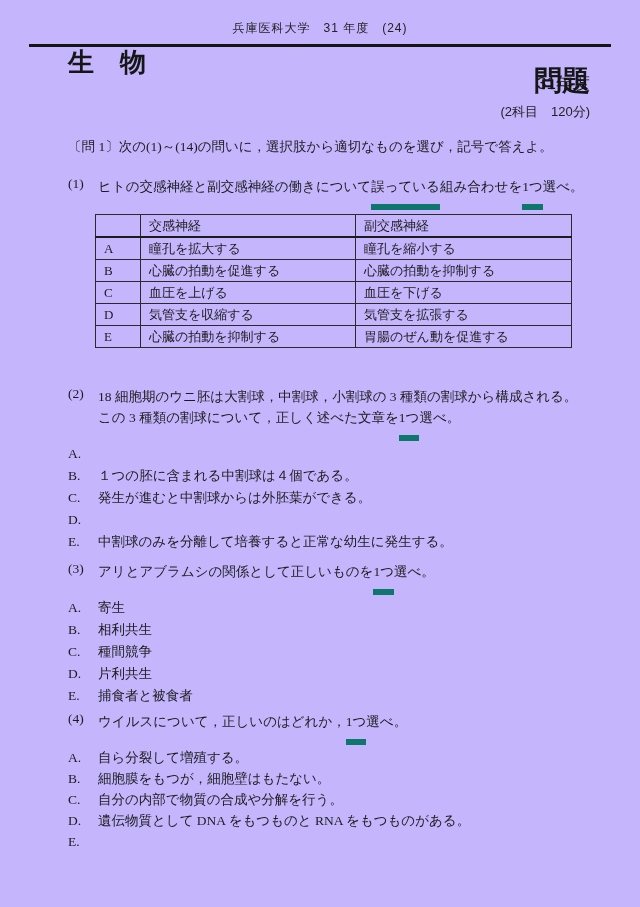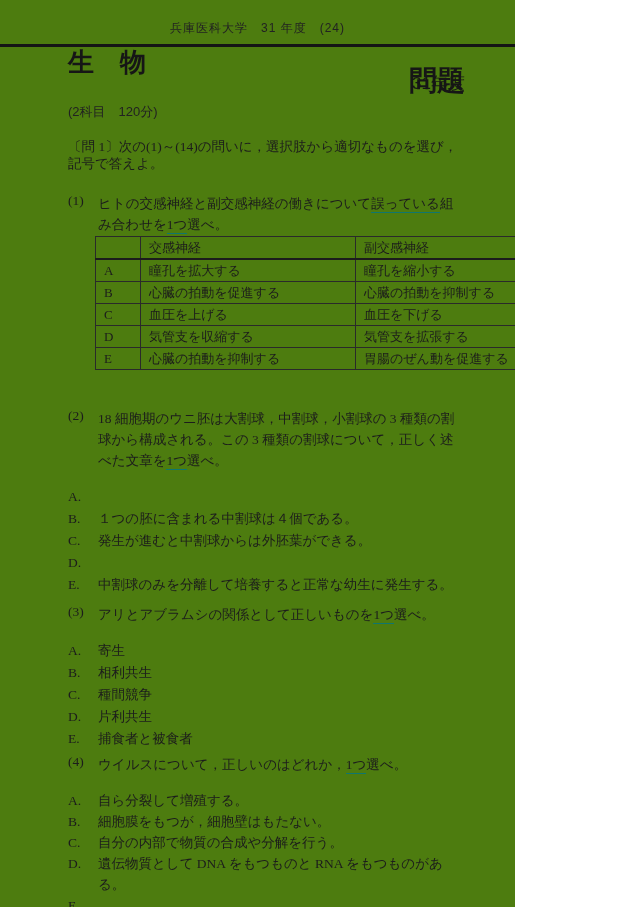--- a/index.html
+++ b/index.html
@@ -1,17 +1,17 @@
 <!DOCTYPE html>
 <html lang="ja"><head>
 <meta charset="utf-8">
 <style>
   html,body{margin:0;padding:0;background:#ffffff;}
   .page{
-    width:515px;height:907px;background:#4d7c0f;position:relative;
+    width:640px;height:907px;background:#c4b5fd;position:relative;
     font-family:"Liberation Serif","DejaVu Serif",serif;
     color:#1c1c1c;overflow:hidden;box-sizing:border-box;
   }
   .running-head{
     text-align:center;padding-top:20px;font-size:12px;letter-spacing:1px;
     font-family:"Liberation Sans","DejaVu Sans",sans-serif;color:#222;
   }
   .header-rule{width:582px;height:3px;background:#151515;margin:7px auto 0;}
   .content{padding:0 50px 0 68px;}
   .subject-title{
@@ -21,34 +21,34 @@
   .title-row{position:relative;text-align:right;margin-top:-12px;height:34px;}
   .exam-title{
     font-family:"Liberation Sans","DejaVu Sans",sans-serif;
     font-size:28px;font-weight:600;line-height:32px;color:#161616;display:inline-block;
   }
   .year-label{
     position:absolute;right:0;bottom:4px;font-size:17px;font-weight:400;
     font-family:"Liberation Sans","DejaVu Sans",sans-serif;color:#161616;
   }
   .duration-note{
-    text-align:left;font-size:13px;margin-top:4px;
+    text-align:right;font-size:13px;margin-top:4px;
     font-family:"Liberation Sans","DejaVu Sans",sans-serif;color:#222;
   }
   .section-instruction{font-size:13.5px;line-height:17px;margin-top:17px;}
   .q-line{display:flex;margin:0;}
   .q-num{flex:0 0 30px;}
   .q-body{flex:1;line-height:21px;}
   .q1-block{margin-top:21px;font-size:13.5px;}
   .q2-block{margin-top:38px;font-size:13.5px;}
   .q3-block{margin-top:8px;font-size:13.5px;}
   .q4-block{margin-top:4px;font-size:13.5px;}
-  .u{border-bottom:1px solid #0f766e;padding-bottom:1px;}
+  .u{border-bottom:6px solid #0f766e;padding-bottom:10px;}
   table.choice-table{
-    border-collapse:collapse;margin:1px 0 0 27px;width:425px;
+    border-collapse:collapse;margin:17px 0 0 27px;width:425px;
     font-size:13px;table-layout:fixed;
   }
   table.choice-table td,table.choice-table th{
     border:1px solid #2a2a2a;padding:1px 8px;height:19px;
     font-weight:normal;text-align:left;vertical-align:middle;
   }
   table.choice-table{border:1.5px solid #1c1c1c;}
   table.choice-table thead th{border-bottom:2px solid #1c1c1c;}
   .col-label{width:28px;text-align:left;}
   .col-symp{width:198px;}

